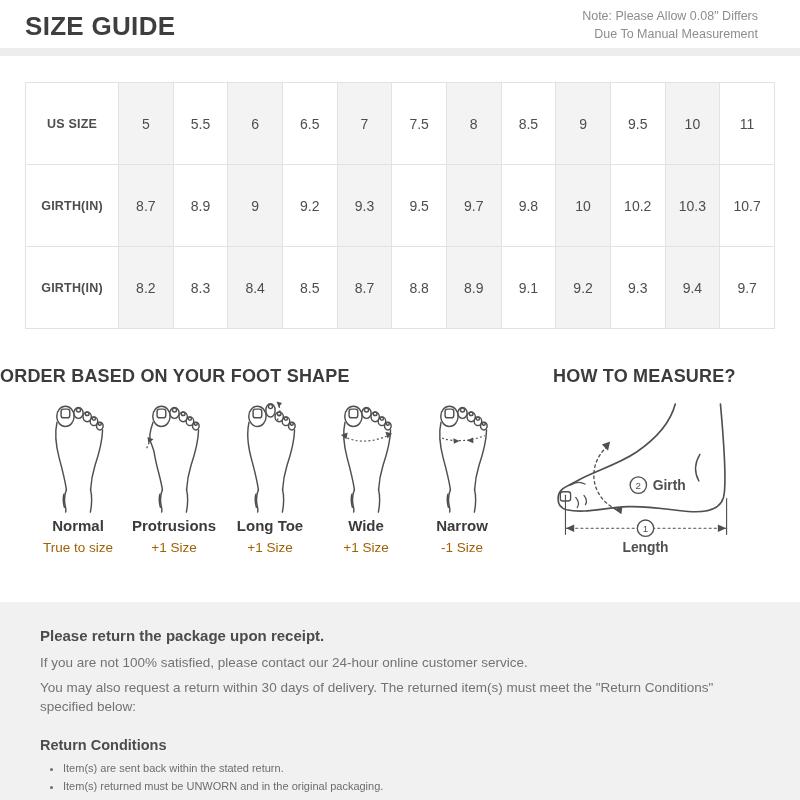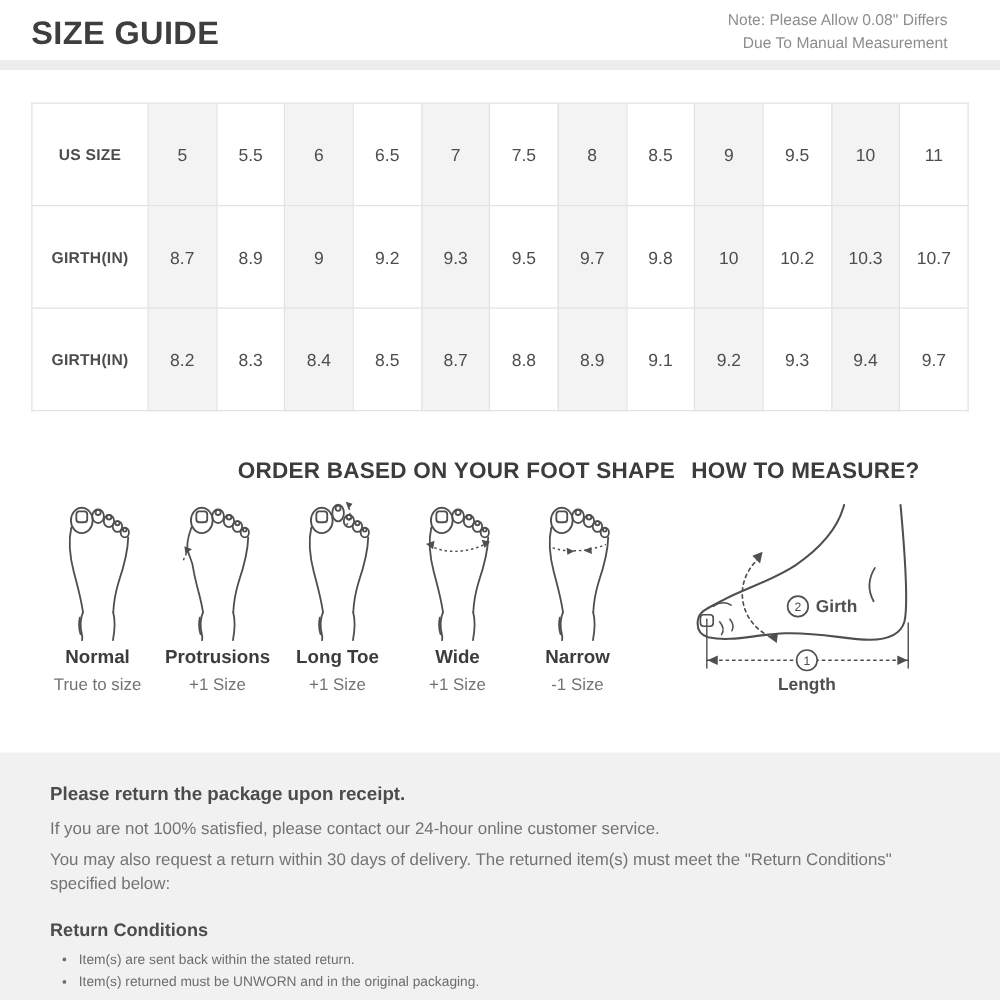--- a/index.html
+++ b/index.html
@@ -20,26 +20,26 @@
   .size-table th, .size-table td {
     border:1px solid #e2e2e2; height:82px; text-align:center; vertical-align:middle;
     font-size:14px; color:#4d4d4d; font-weight:normal; background:#fff;
   }
   .size-table th.row-label { width:93px; font-size:12.5px; font-weight:bold; color:#4d4d4d; letter-spacing:0.2px; }
   .size-table td.shade { background:#f3f3f3; }
   
   .middle { display:flex; margin-top:37px; }
   .shape-section { width:540px; }
   .section-heading { font-size:18px; font-weight:bold; color:#3c3c3c; letter-spacing:0.2px; }
-  .shape-section .section-heading { text-align:right;padding-left:44px; }
+  .shape-section .section-heading { text-align:left; }
   .feet-row { display:flex; padding-left:30px; margin-top:11px; }
   .figure { width:96px; text-align:center; }
   .figure svg { width:58px; height:116px; display:block; margin:0 auto; }
   .figure .name { font-size:15px; font-weight:bold; color:#3c3c3c; margin-top:3px; }
-  .figure .advice { font-size:13.5px; color:#737373; margin-top:6px; }
+  .figure .advice { font-size:13.5px; color:#a16207; margin-top:6px; }
   .measure-section { width:260px; }
   .measure-section .section-heading { margin-left:13px; }
   .measure-fig { margin:16px 0 0 10px; }
   
   .bottom { position:absolute; left:0; top:602px; width:800px; height:198px; background:#f1f1f1; padding:25px 40px 0 40px; }
   .bottom .lead { font-size:15px; font-weight:bold; color:#4c4c4c; margin-bottom:9px; }
   .bottom p.body { font-size:13.5px; color:#737373; line-height:1.45; margin-bottom:5px; max-width:705px; }
   .return-heading { font-size:14.5px; font-weight:bold; color:#4c4c4c; margin:20px 0 9px 0; }
   .bottom ul { list-style:disc; padding-left:23px; }
   .bottom li { font-size:11px; color:#6d6d6d; margin-bottom:6px; }

